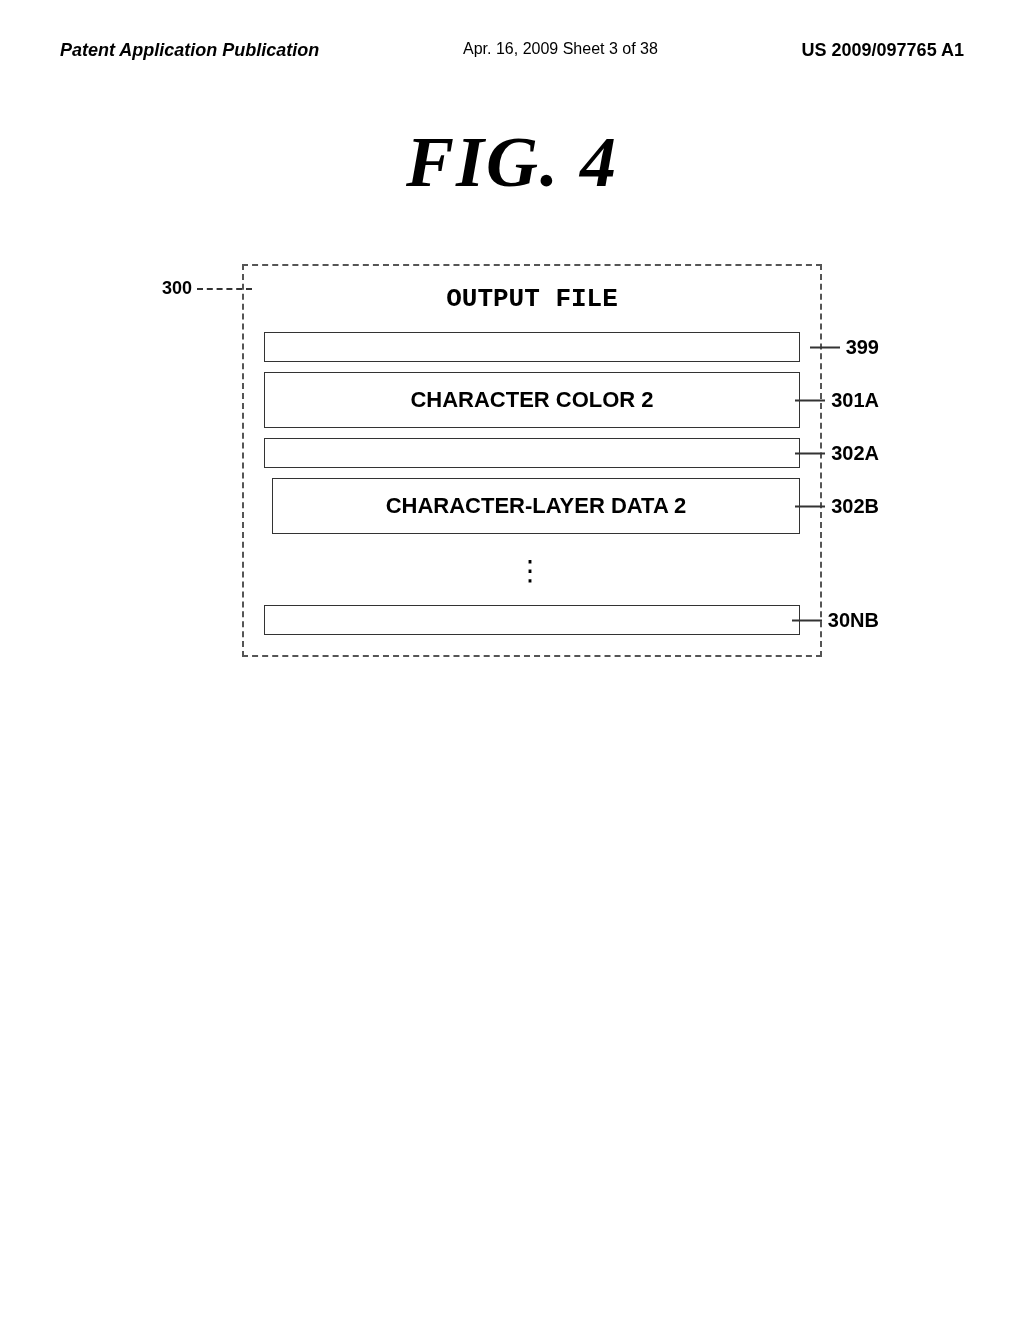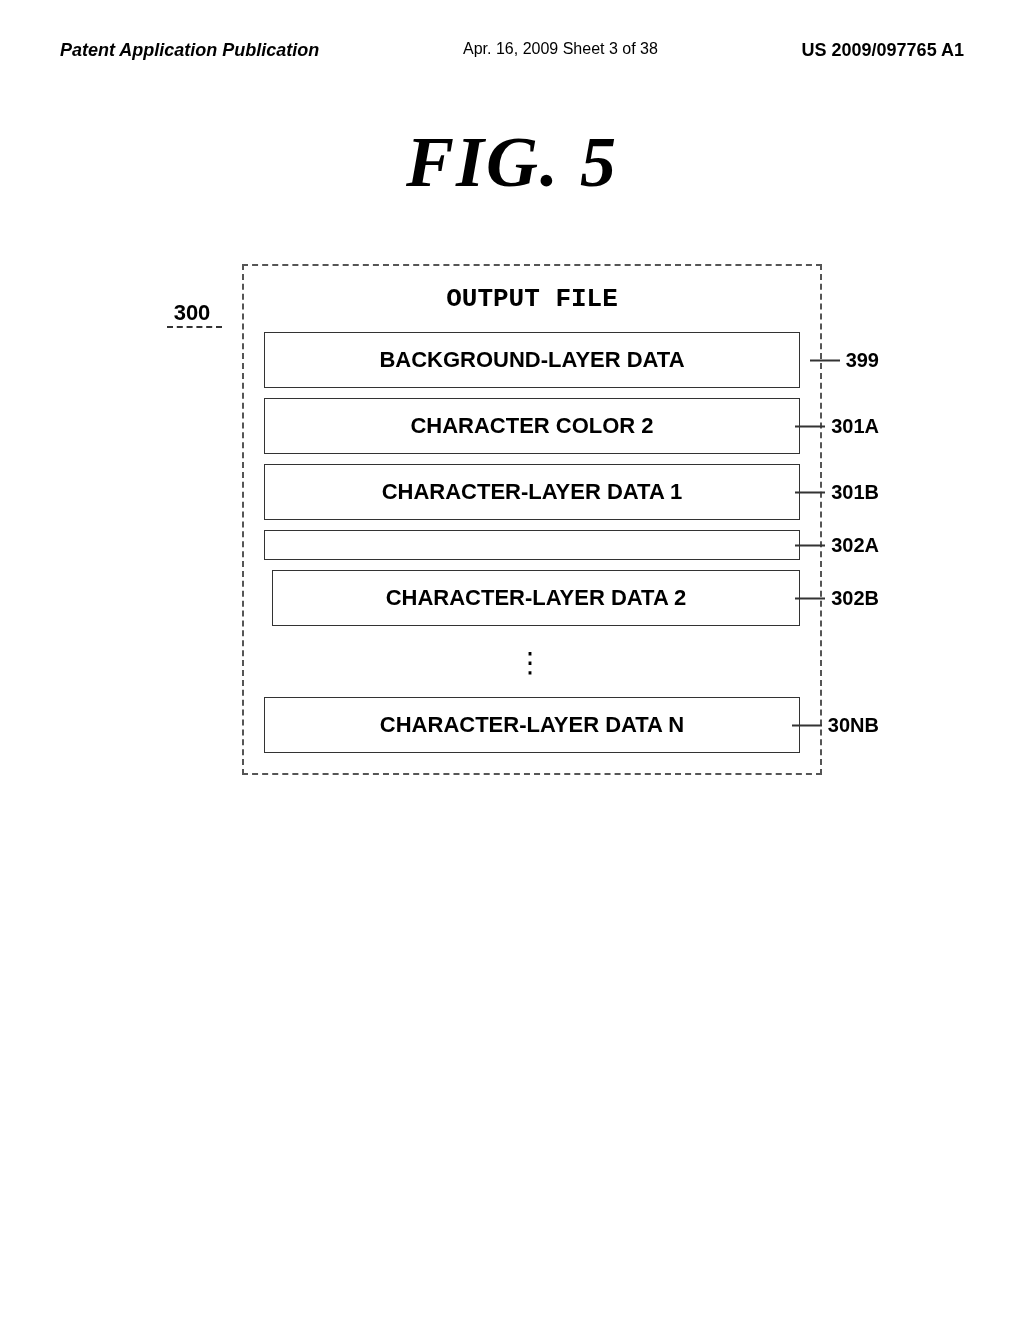--- a/index.html
+++ b/index.html
@@ -116,57 +116,49 @@
   </style>
 </head>
 <body>
 
 <div class="page-header">
   <div class="header-left">Patent Application Publication</div>
   <div class="header-center">Apr. 16, 2009  Sheet 3 of 38</div>
   <div class="header-right">US 2009/097765 A1</div>
 </div>
 
-<div class="figure-title">FIG. 5</div>
+<div class="figure-title">FIG. 4</div>
 
 <div class="diagram-area">
 
   <div style="position:relative;">
-    <span style="position:absolute; left:0; top:36px; font-size:22px; font-weight:bold; display:flex; align-items:center;flex-direction:column;">
+    <span style="position:absolute; left:0; top:14px; font-size:18px; font-weight:bold; display:flex; align-items:center;">
       <span>300</span>
       <span style="display:inline-block; width:55px; border-top:2px dashed #333; margin-left:5px;"></span>
     </span>
   </div>
 
   <div class="output-file-box">
     <div class="output-file-title">OUTPUT FILE</div>
 
     <div class="data-row" style="position:relative;">
-      <span>BACKGROUND-LAYER DATA</span>
       <span class="ref-label">
         <span class="tick"></span>
         <span>399</span>
       </span>
     </div>
 
     <div class="data-row" style="position:relative;">
       <span>CHARACTER COLOR 2</span>
       <span class="ref-label">
         <span class="tick"></span>
         <span>301A</span>
       </span>
     </div>
 
-    <div class="data-row" style="position:relative;">
-      <span>CHARACTER-LAYER DATA 1</span>
-      <span class="ref-label">
-        <span class="tick"></span>
-        <span>301B</span>
-      </span>
-    </div>
 
     <div class="data-row" style="position:relative;">
       <span class="ref-label">
         <span class="tick"></span>
         <span>302A</span>
       </span>
     </div>
 
     <div class="data-row" style="position:relative;margin-left:28px;">
       <span>CHARACTER-LAYER DATA 2</span>
@@ -175,21 +167,20 @@
         <span>302B</span>
       </span>
     </div>
 
     <div class="ellipsis-row">⋮</div>
 
     <div class="spacer"></div>
 
 
     <div class="data-row" style="position:relative; margin-bottom:20px;">
-      <span>CHARACTER-LAYER DATA N</span>
       <span class="ref-label">
         <span class="tick"></span>
         <span>30NB</span>
       </span>
     </div>
 
   </div>
 </div>
 
 </body></html>

